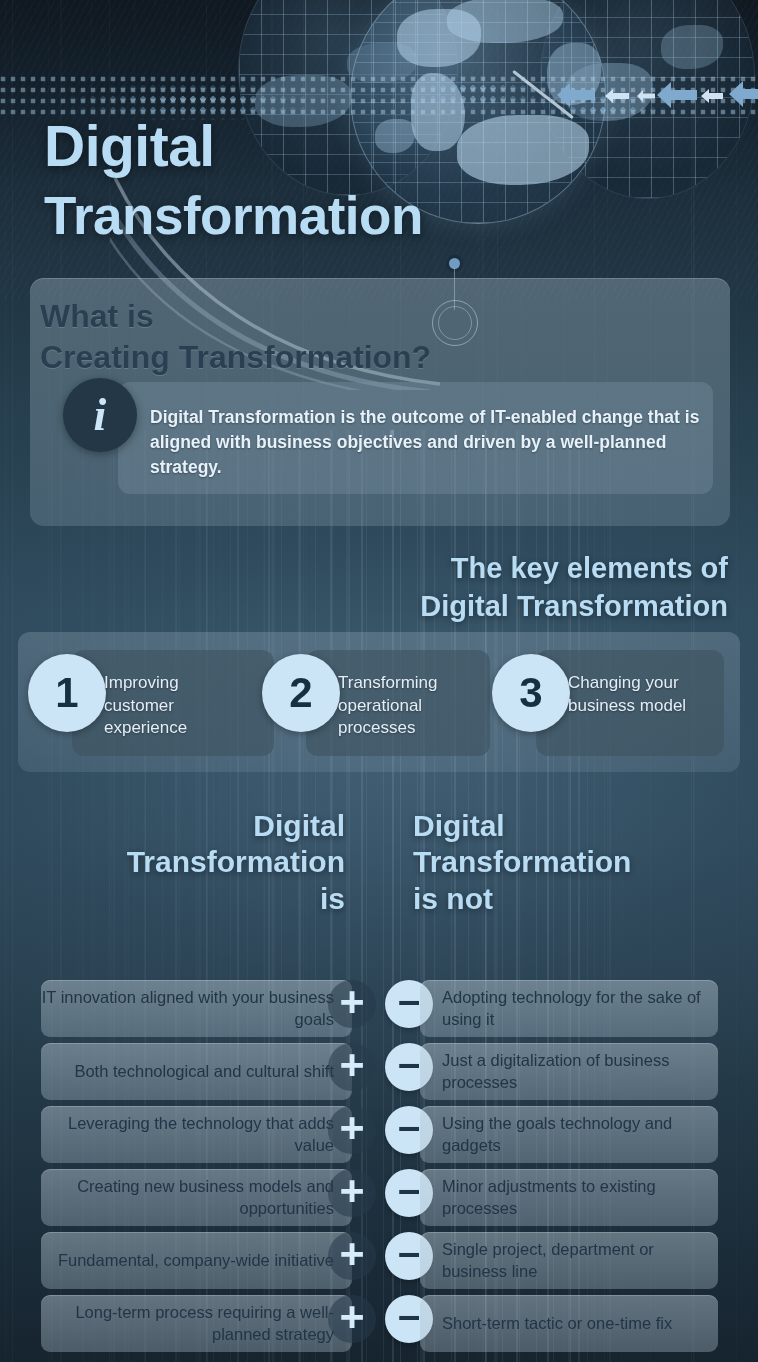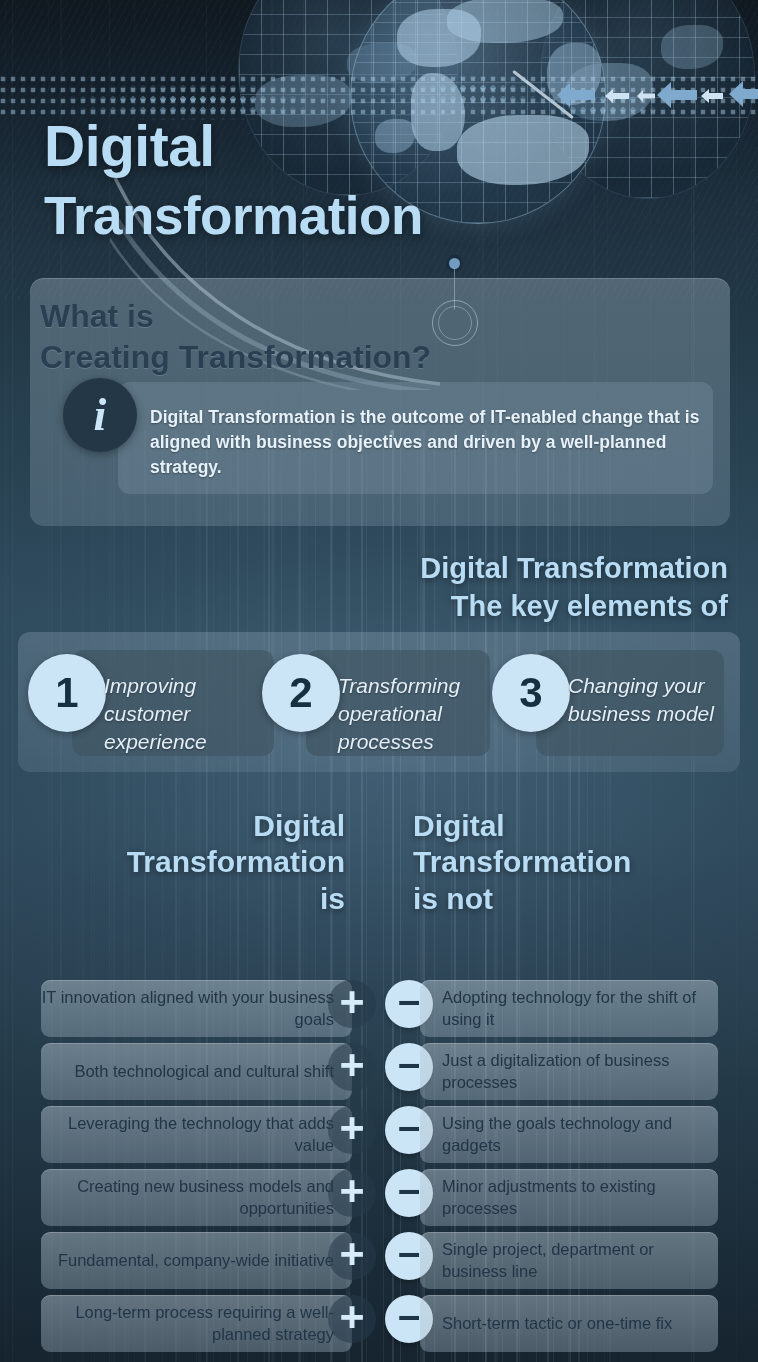--- a/index.html
+++ b/index.html
@@ -179,23 +179,22 @@
   }
   .elem .num{
     position:absolute; left:0; top:4px; width:78px; height:78px; border-radius:50%;
     background:#cbe5f6; color:#17303f;
     display:flex; align-items:center; justify-content:center;
     font-size:42px; font-weight:bold; line-height:1;
     box-shadow:0 2px 7px rgba(0,0,0,.30);
   }
   .elem .lbl{
     position:absolute; left:76px; top:22px; width:140px;
-    color:#e3eef7; font-size:21px; line-height:1.33;
+    color:#e3eef7; font-size:17px; line-height:1.33;
     text-shadow:0 1px 2px rgba(0,0,0,.35);
-    font-style:italic;
   }
   .e1{left:28px; width:246px;}  .e1 .card{width:202px;}
   .e2{left:262px; width:228px;} .e2 .card{width:184px;}
   .e3{left:492px; width:232px;} .e3 .card{width:188px;}
   .e3 .lbl{width:150px;}
 
   .cmp-h{position:absolute; top:808px; color:#b9dcf5; font-weight:bold; font-size:30px; line-height:1.21;
     text-shadow:0 2px 6px rgba(0,0,0,.4);}
   .cmp-h.left{left:60px; width:285px; text-align:right;}
   .cmp-h.right{left:413px; width:300px; text-align:left;}
@@ -319,22 +318,22 @@
       <div>What is</div>
       <div>Creating Transformation?</div>
     </div>
     <div class="quote"></div>
     <div class="info-ic">
       <span>i</span>
     </div>
     <div class="quote-t">Digital Transformation is the outcome of IT-enabled change that is aligned with business objectives and driven by a well-planned strategy.</div>
 
     <div class="key-h">
+      <div>The key elements of</div>
       <div>Digital Transformation</div>
-      <div>The key elements of</div>
     </div>
 
     <div class="elem-panel"></div>
 
     <div class="elem e1">
       <div class="card"></div>
       <div class="num">1</div>
       <div class="lbl">Improving customer experience</div>
     </div>
     <div class="elem e2">
@@ -358,21 +357,21 @@
       <div>Transformation</div>
       <div>is not</div>
     </div>
 
     <div class="rows">
 
       <div class="row">
         <div class="pill lft">IT innovation aligned with your business goals</div>
         <div class="plus">+</div>
         <div class="minus">–</div>
-        <div class="pill rgt">Adopting technology for the shift of using it</div>
+        <div class="pill rgt">Adopting technology for the sake of using it</div>
       </div>
 
       <div class="row">
         <div class="pill lft">Both technological and cultural shift</div>
         <div class="plus">+</div>
         <div class="minus">–</div>
         <div class="pill rgt">Just a digitalization of business processes</div>
       </div>
 
       <div class="row">

